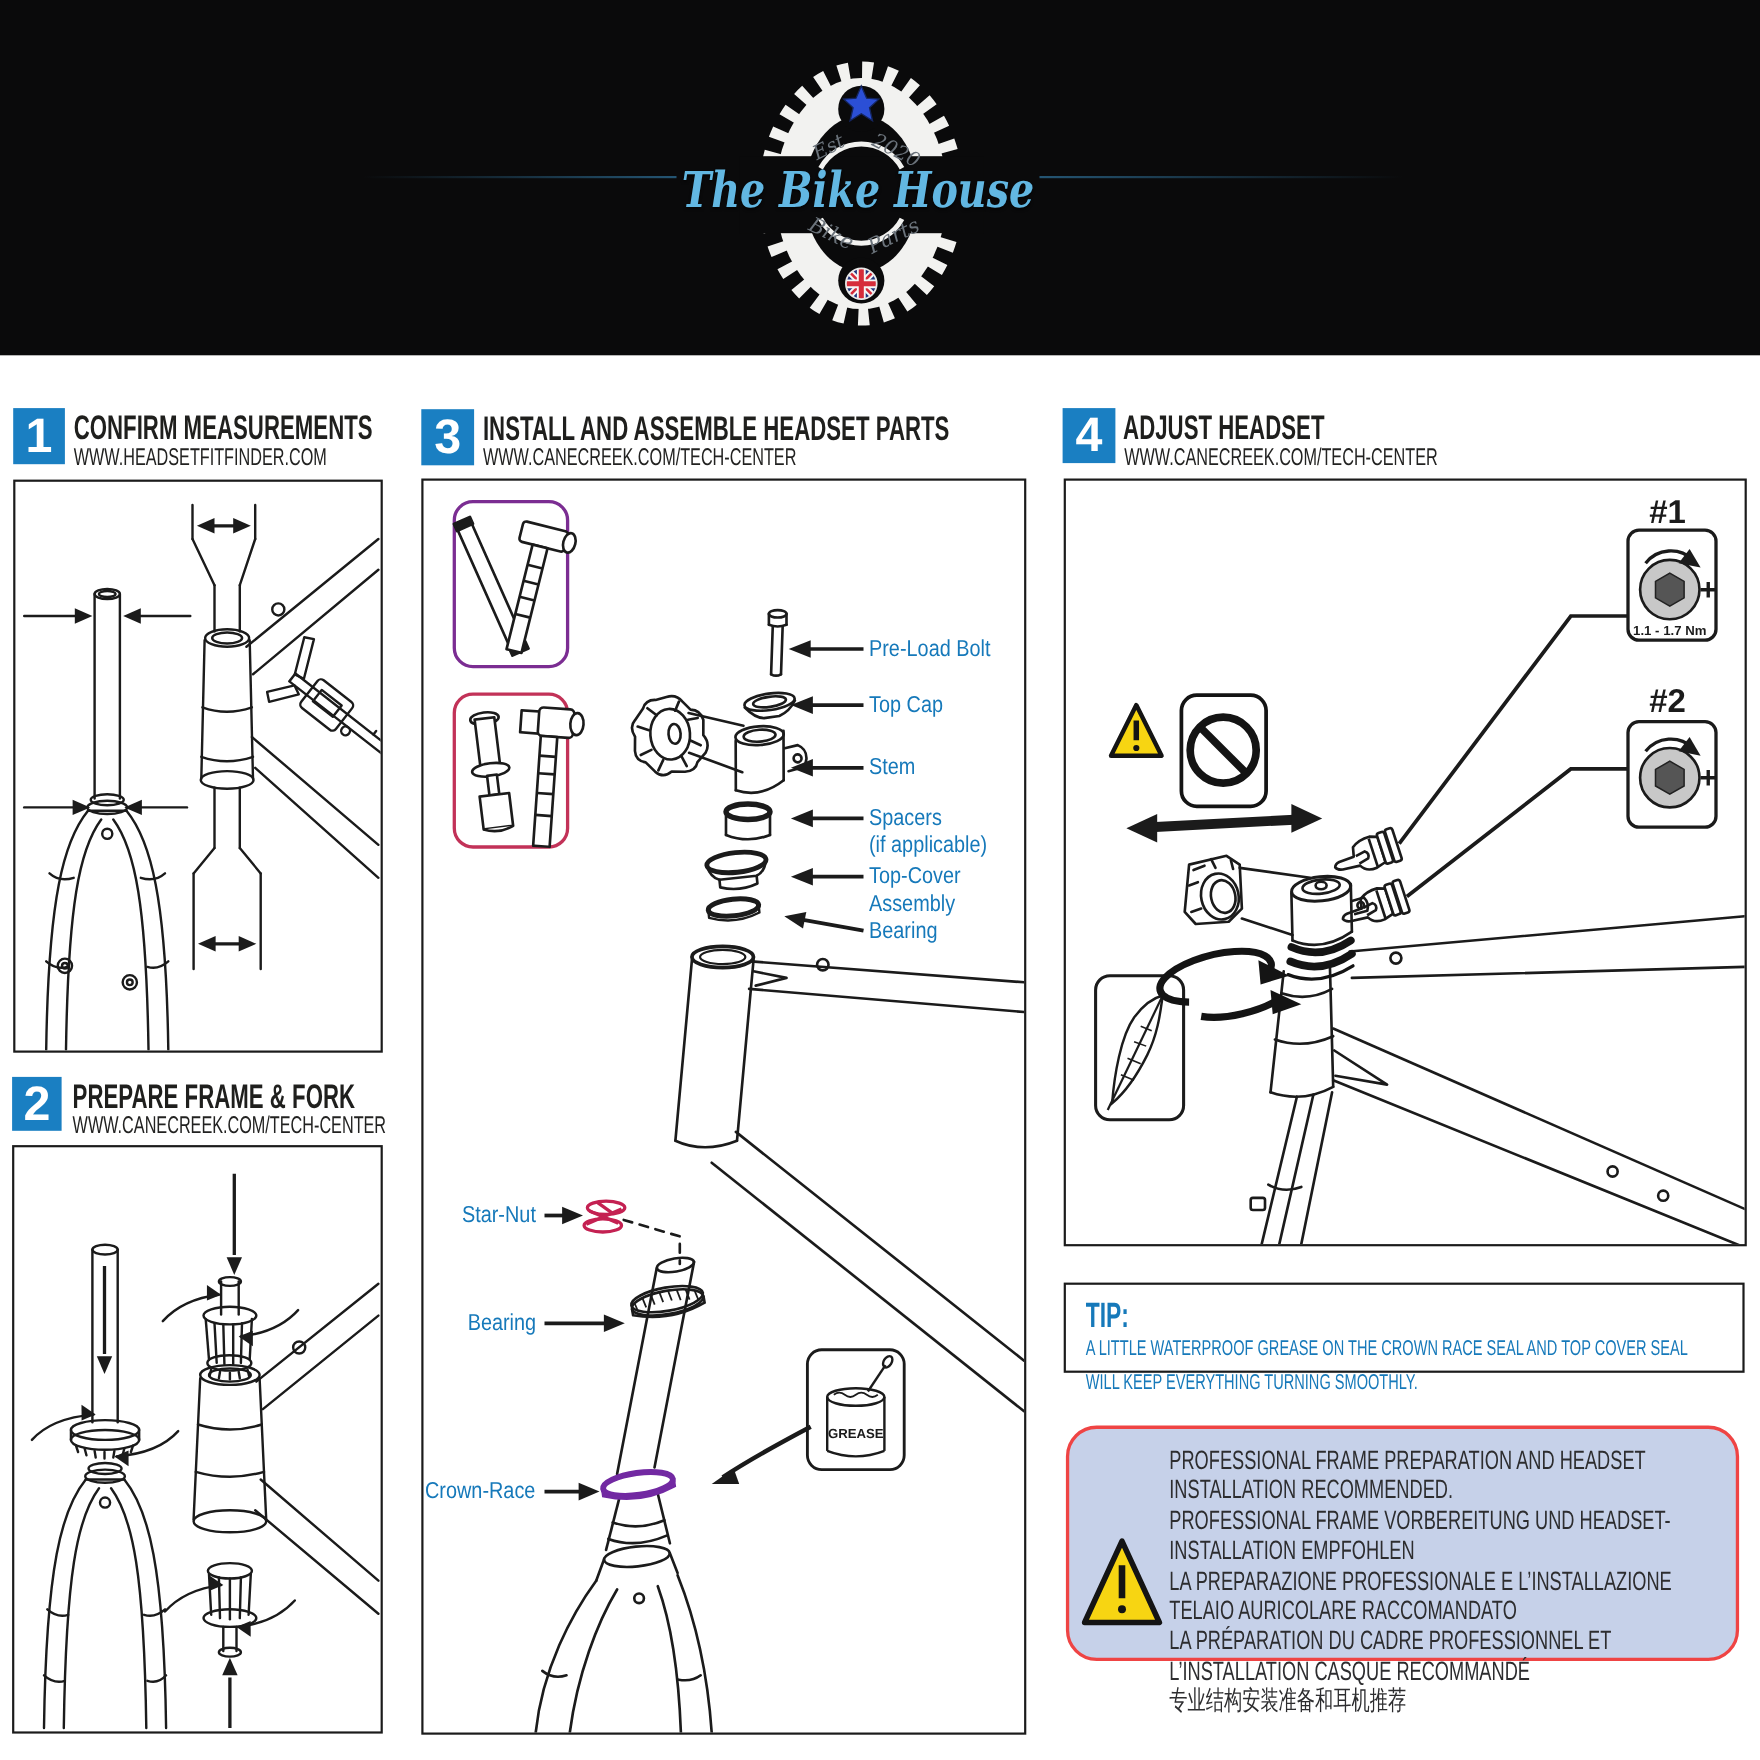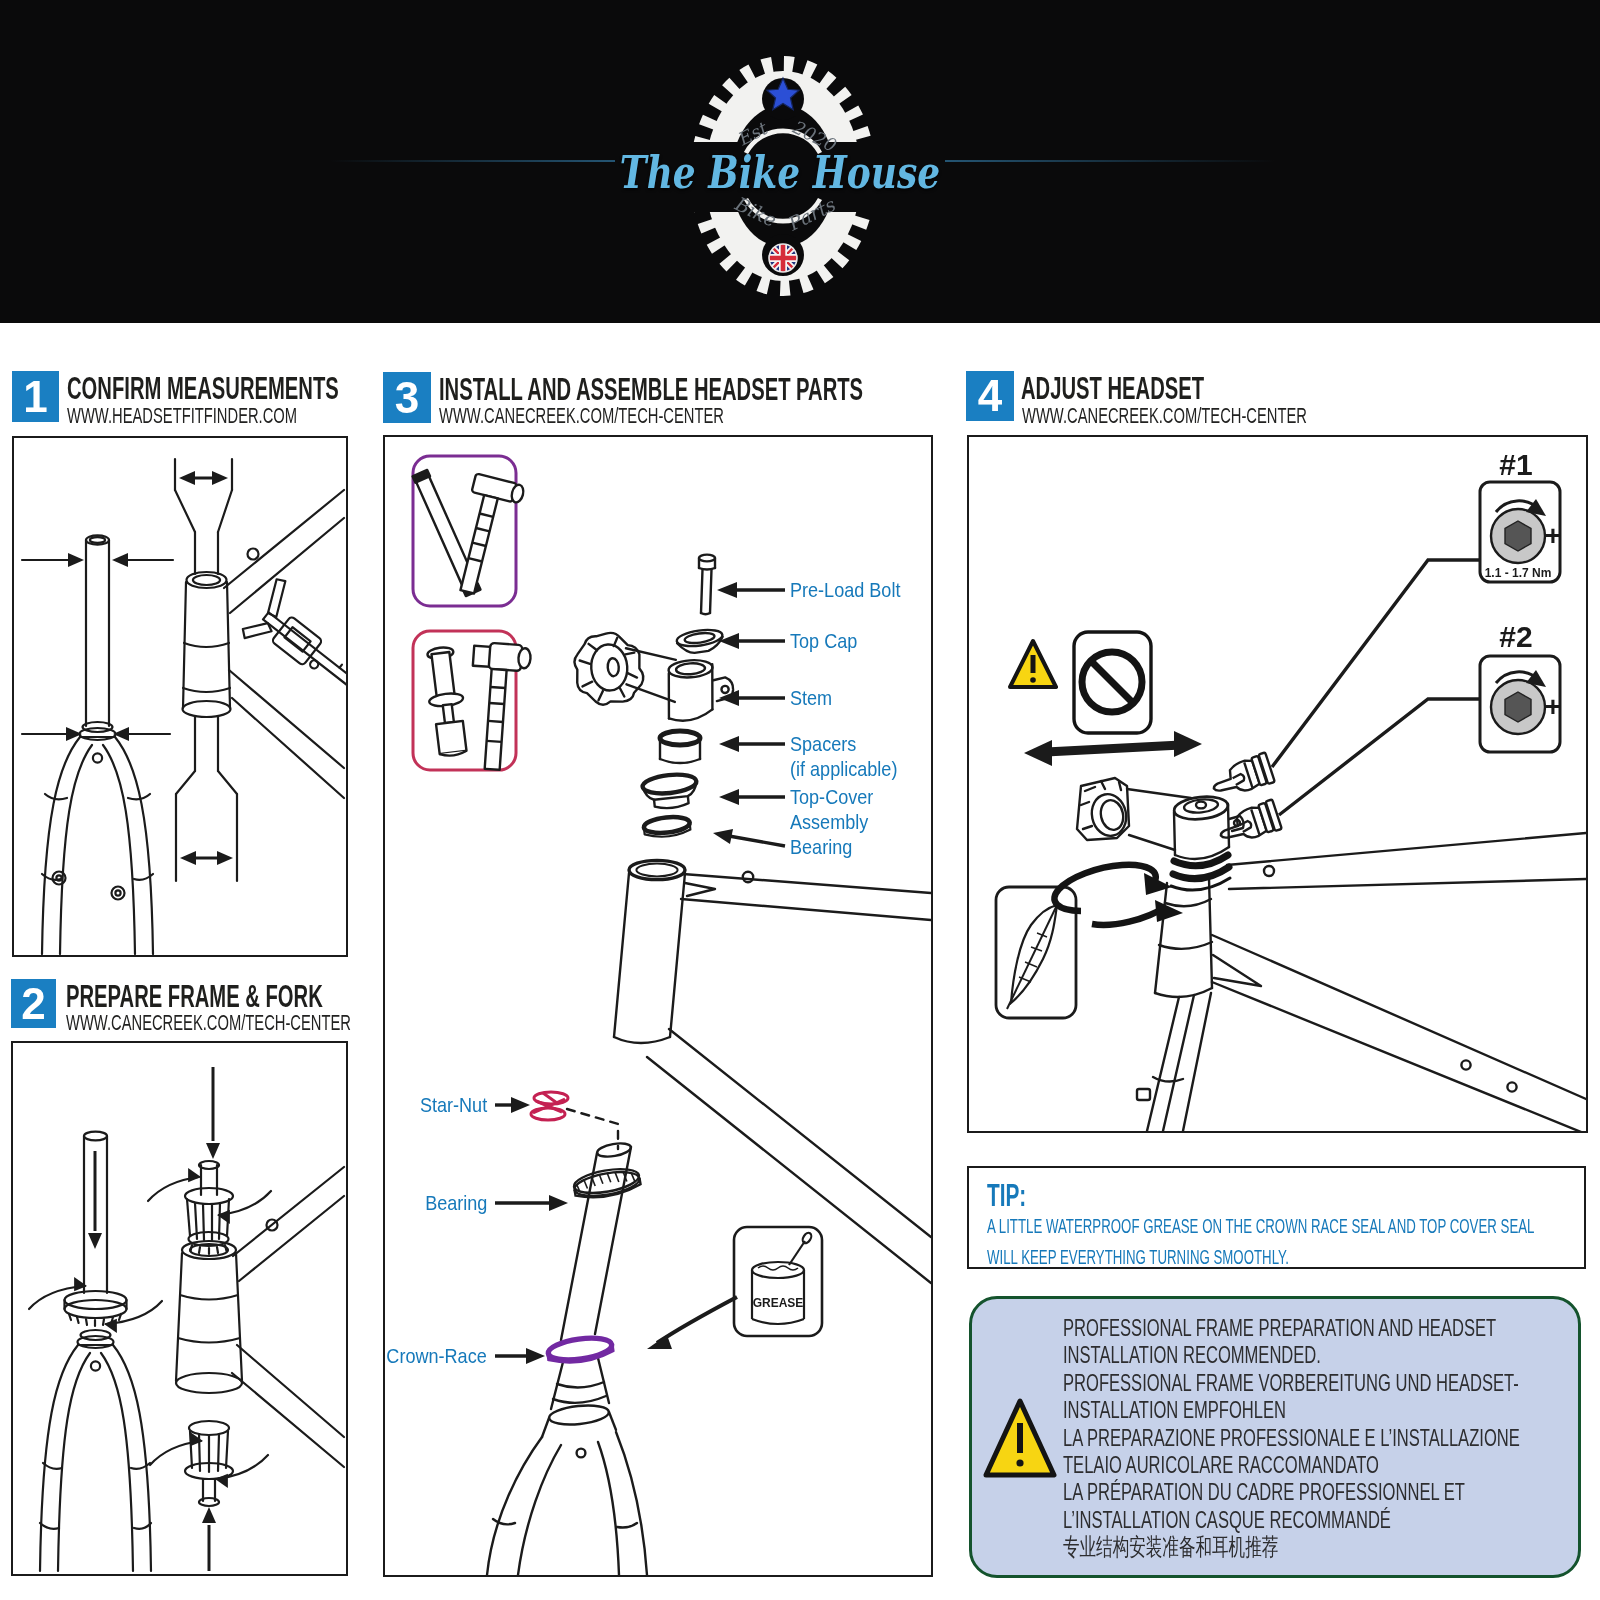--- a/index.html
+++ b/index.html
@@ -28,30 +28,30 @@
 
   .panel-box { position:absolute; border:2px solid #1b1b1b; background:#ffffff; }
   .panel-box svg { position:absolute; left:0; top:0; }
 
   
   .p3-label { position:absolute; color:#1679ba; font-size:21px; white-space:nowrap;
       transform:scaleX(.86); transform-origin:left center; line-height:1; }
   .p3-label.ralign { transform-origin:right center; }
 
   
-  .tip-box { position:absolute; left:967px; top:1166px; width:619px; height:103px;
+  .tip-box { position:absolute; left:967px; top:1166px; width:619px; height:82px;
       border:2px solid #1b1b1b; background:#ffffff; }
   .tip-head { position:absolute; left:18px; top:9px; color:#1679ba; font-weight:bold; font-size:32px;
       transform:scaleX(.65); transform-origin:left top; }
   .tip-body { position:absolute; left:18px; top:43px; color:#1679ba; font-size:19.5px; line-height:31px;
       transform:scaleX(.68); transform-origin:left top; white-space:nowrap; }
 
   
-  .notice-box { position:absolute; left:969px; top:1296px; width:612px; height:282px;
-      background:#c6d1e9; border:3px solid #14532d; border-radius:28px;padding-left:40px; }
+  .notice-box { position:absolute; left:969px; top:1296px; width:612px; height:214px;
+      background:#c6d1e9; border:3px solid #ef4444; border-radius:28px;padding-left:40px; }
   .notice-text { position:absolute; left:91px; top:15px; color:#2d2d2f; font-size:24px; line-height:27.4px;
       transform:scaleX(.69); transform-origin:left top; white-space:nowrap; }
   .notice-tri { position:absolute; left:8px; top:96px; }
 
   svg text { font-family:"Liberation Sans", sans-serif; }
   svg .scripty { font-family:"DejaVu Serif", serif; font-style:italic; }
 </style>
 </head>
 <body>
 

